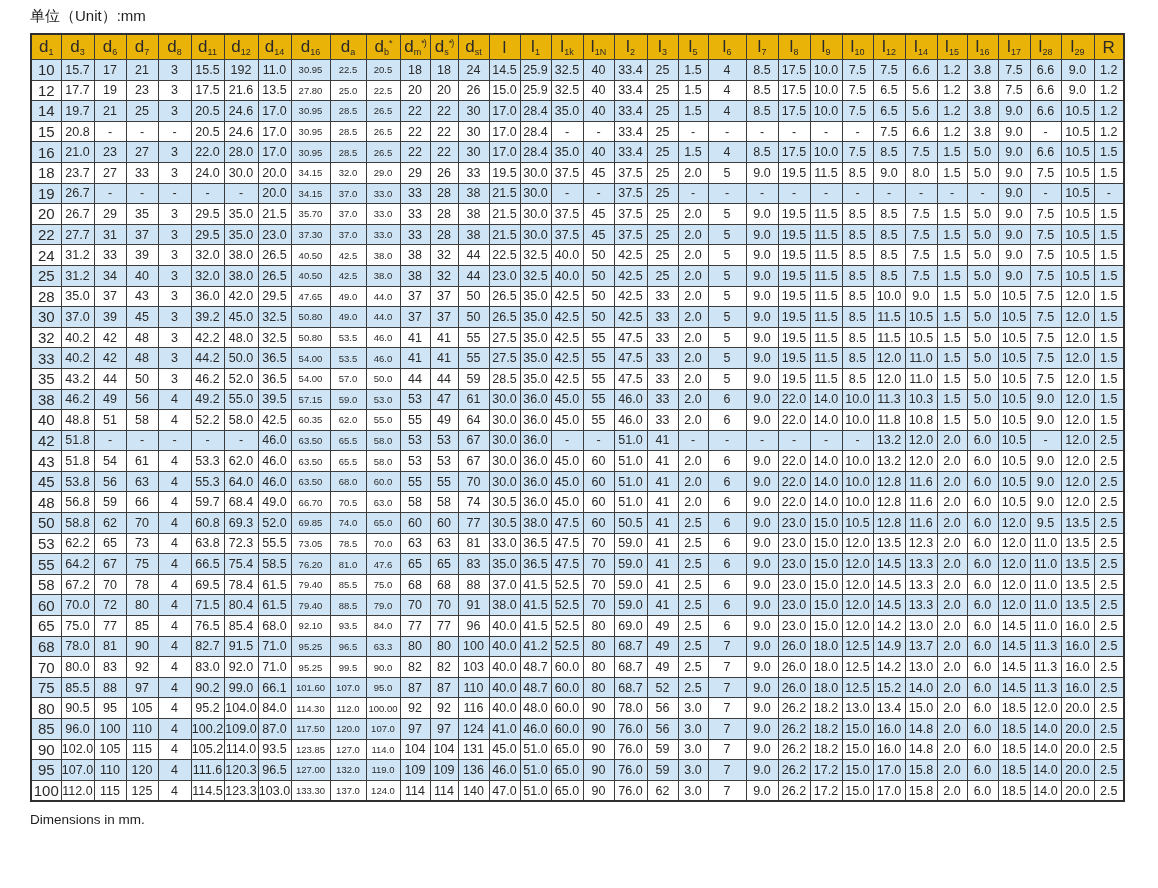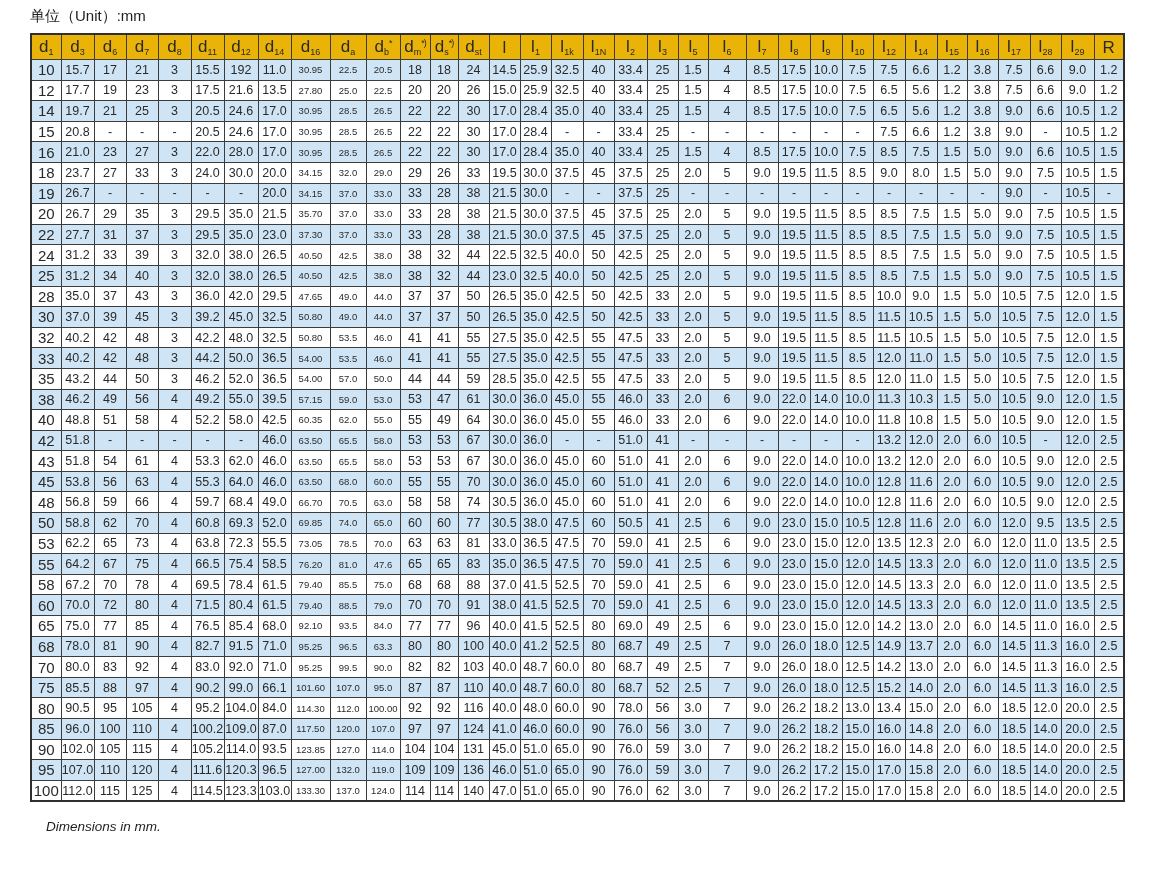--- a/index.html
+++ b/index.html
@@ -44,21 +44,21 @@
   }
   table.spec td.c0 { font-size:15px; }
   table.spec td.small { font-size:9.5px; }
   table.spec tr.alt td { background:#cfe5f6; }
   .footnotes {
     margin:9px 0 0 30px;
     font-size:13.5px;
     line-height:1.32;
     color:#1e1e1e;
   }
-  .footnotes div { margin:16px;font-style:italic; }
+  .footnotes div { margin:0; }
 </style>
 </head>
 <body>
 
 <div class="page-title">单位（Unit）:mm</div>
 
 <table class="spec">
   <colgroup>
       <col style="width: 30px;">
       <col style="width: 33px;">

